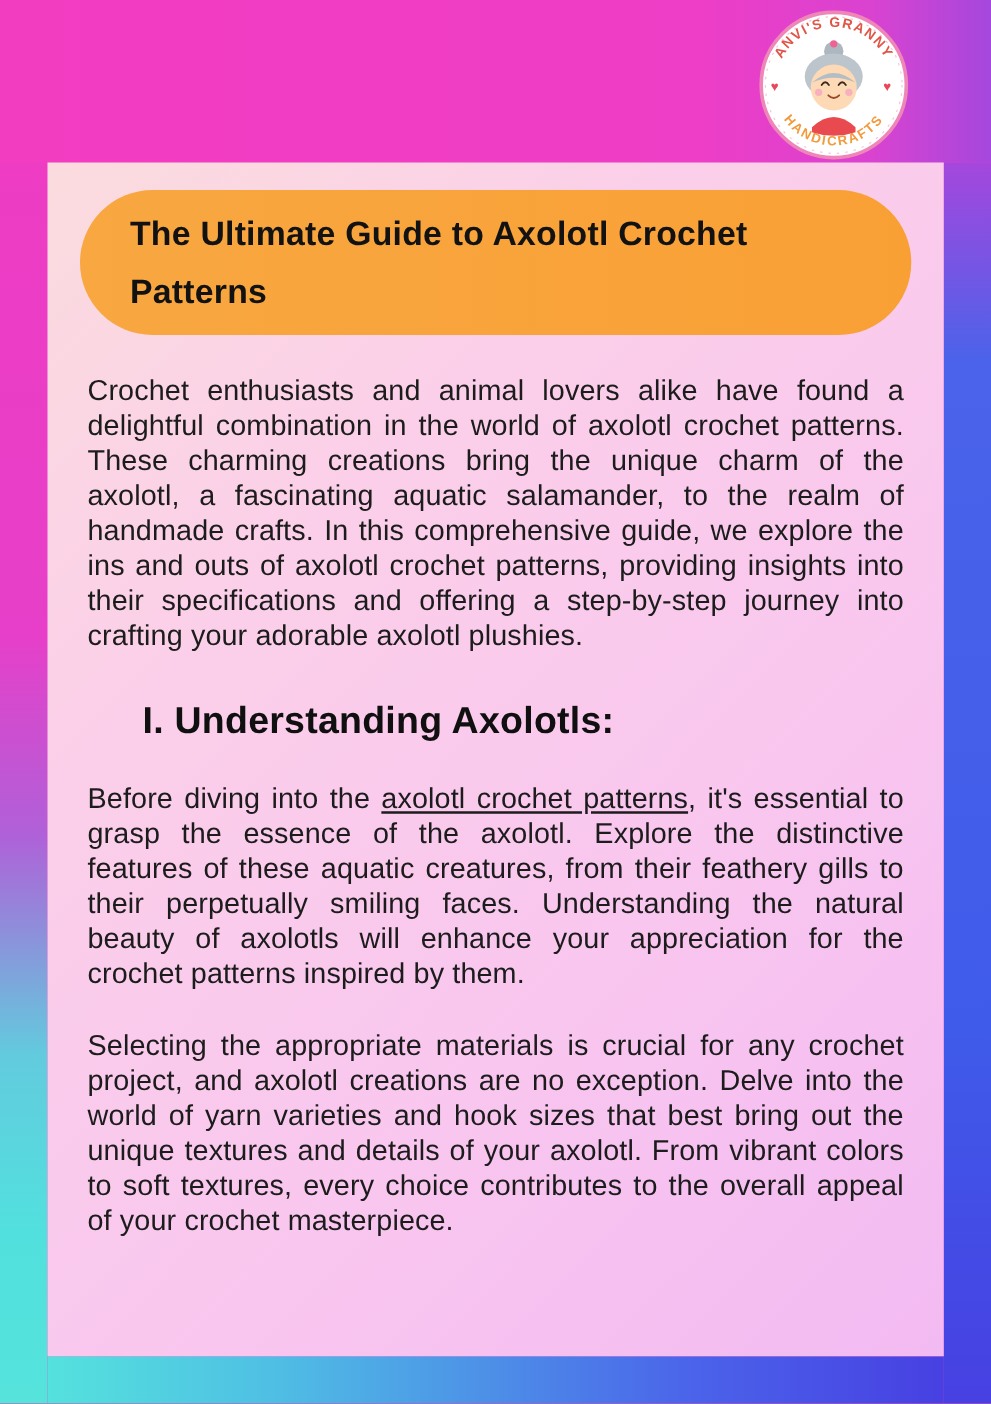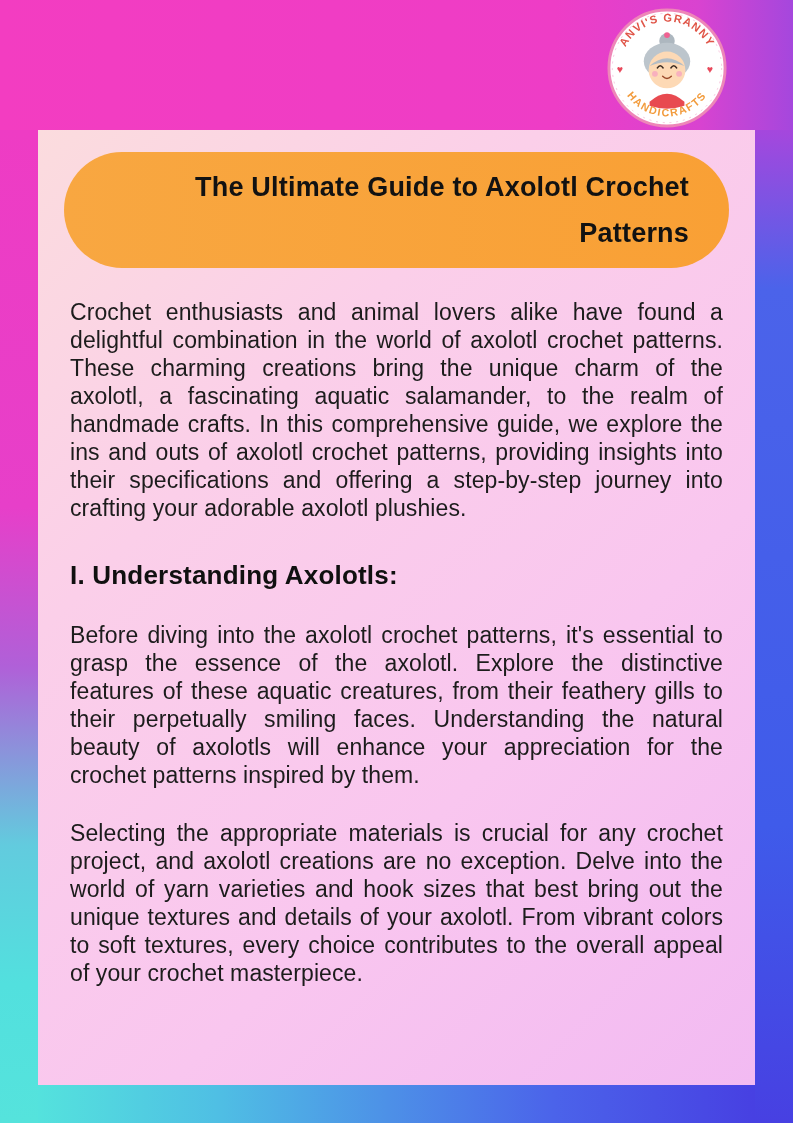--- a/index.html
+++ b/index.html
@@ -39,21 +39,21 @@
     left: 38px; right: 38px; top: 130px; bottom: 38px;
     background: linear-gradient(135deg, #FBDCDE 0%, #FBCFE9 30%, #F9C6EF 65%, #F2BAF2 100%);
     z-index: 2;
   }
 
   .title-pill {
     margin: 22px 26px 0 26px;
     padding: 12px 40px;
     border-radius: 58px;
     background: linear-gradient(90deg, #F8A741 0%, #F9A035 100%);
-    text-align: right;
+    text-align: left;
   }
   .title-pill h1 {
     font-size: 27px;
     line-height: 46px;
     font-weight: bold;
     color: #121212;
     letter-spacing: 0.2px;
   }
 
   .text-col { margin: 0 32px; }
@@ -62,28 +62,30 @@
     margin-top: 30px;
     font-size: 23px;
     line-height: 28px;
     color: #1c1c1c;
     text-align: justify;
     letter-spacing: 0.1px;
   }
 
   h2.section-heading {
     margin-top: 38px;
-    font-size: 26px;
+    font-size: 30px;
     font-weight: bold;
     color: #101010;
     letter-spacing: 0.2px;
+    margin-left: 44px;
   }
 
   a.inline-link {
     color: inherit;
+    text-decoration: underline;
     text-underline-offset: 3px;
     cursor: pointer;
   }
 
   
   .logo {
     position: absolute;
     top: 8px; right: 66px;
     width: 120px; height: 120px;
     z-index: 3;

